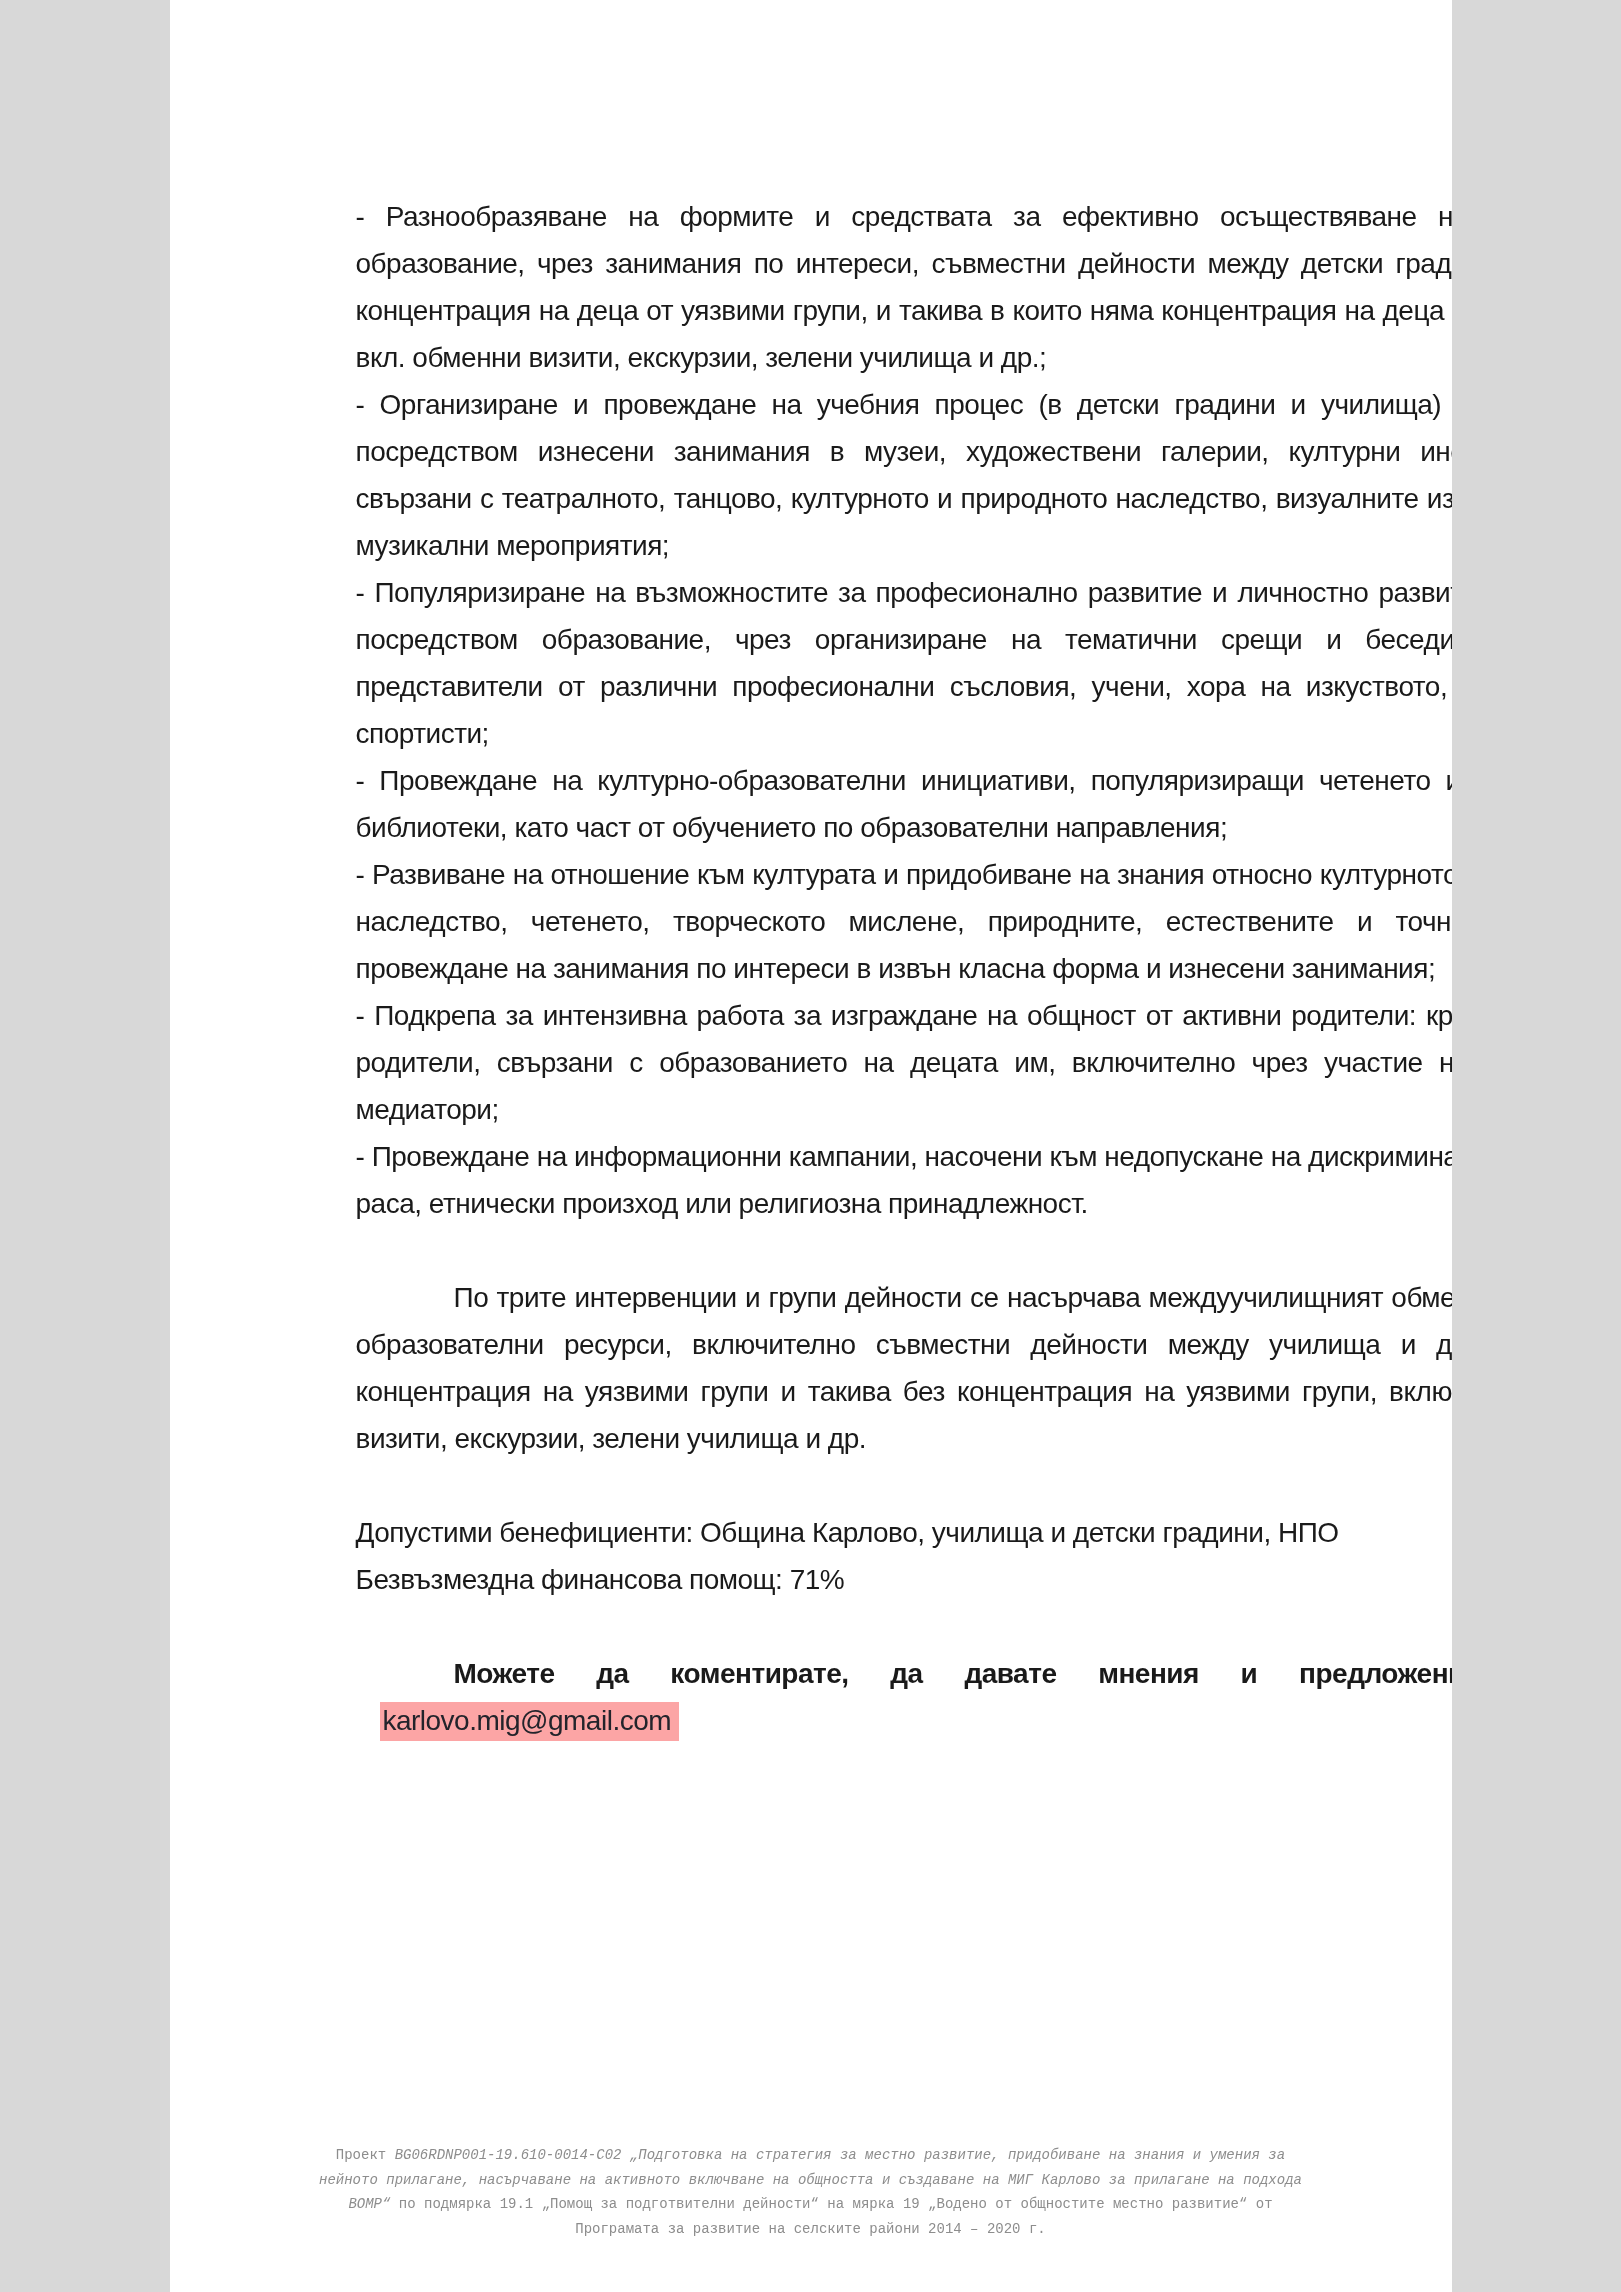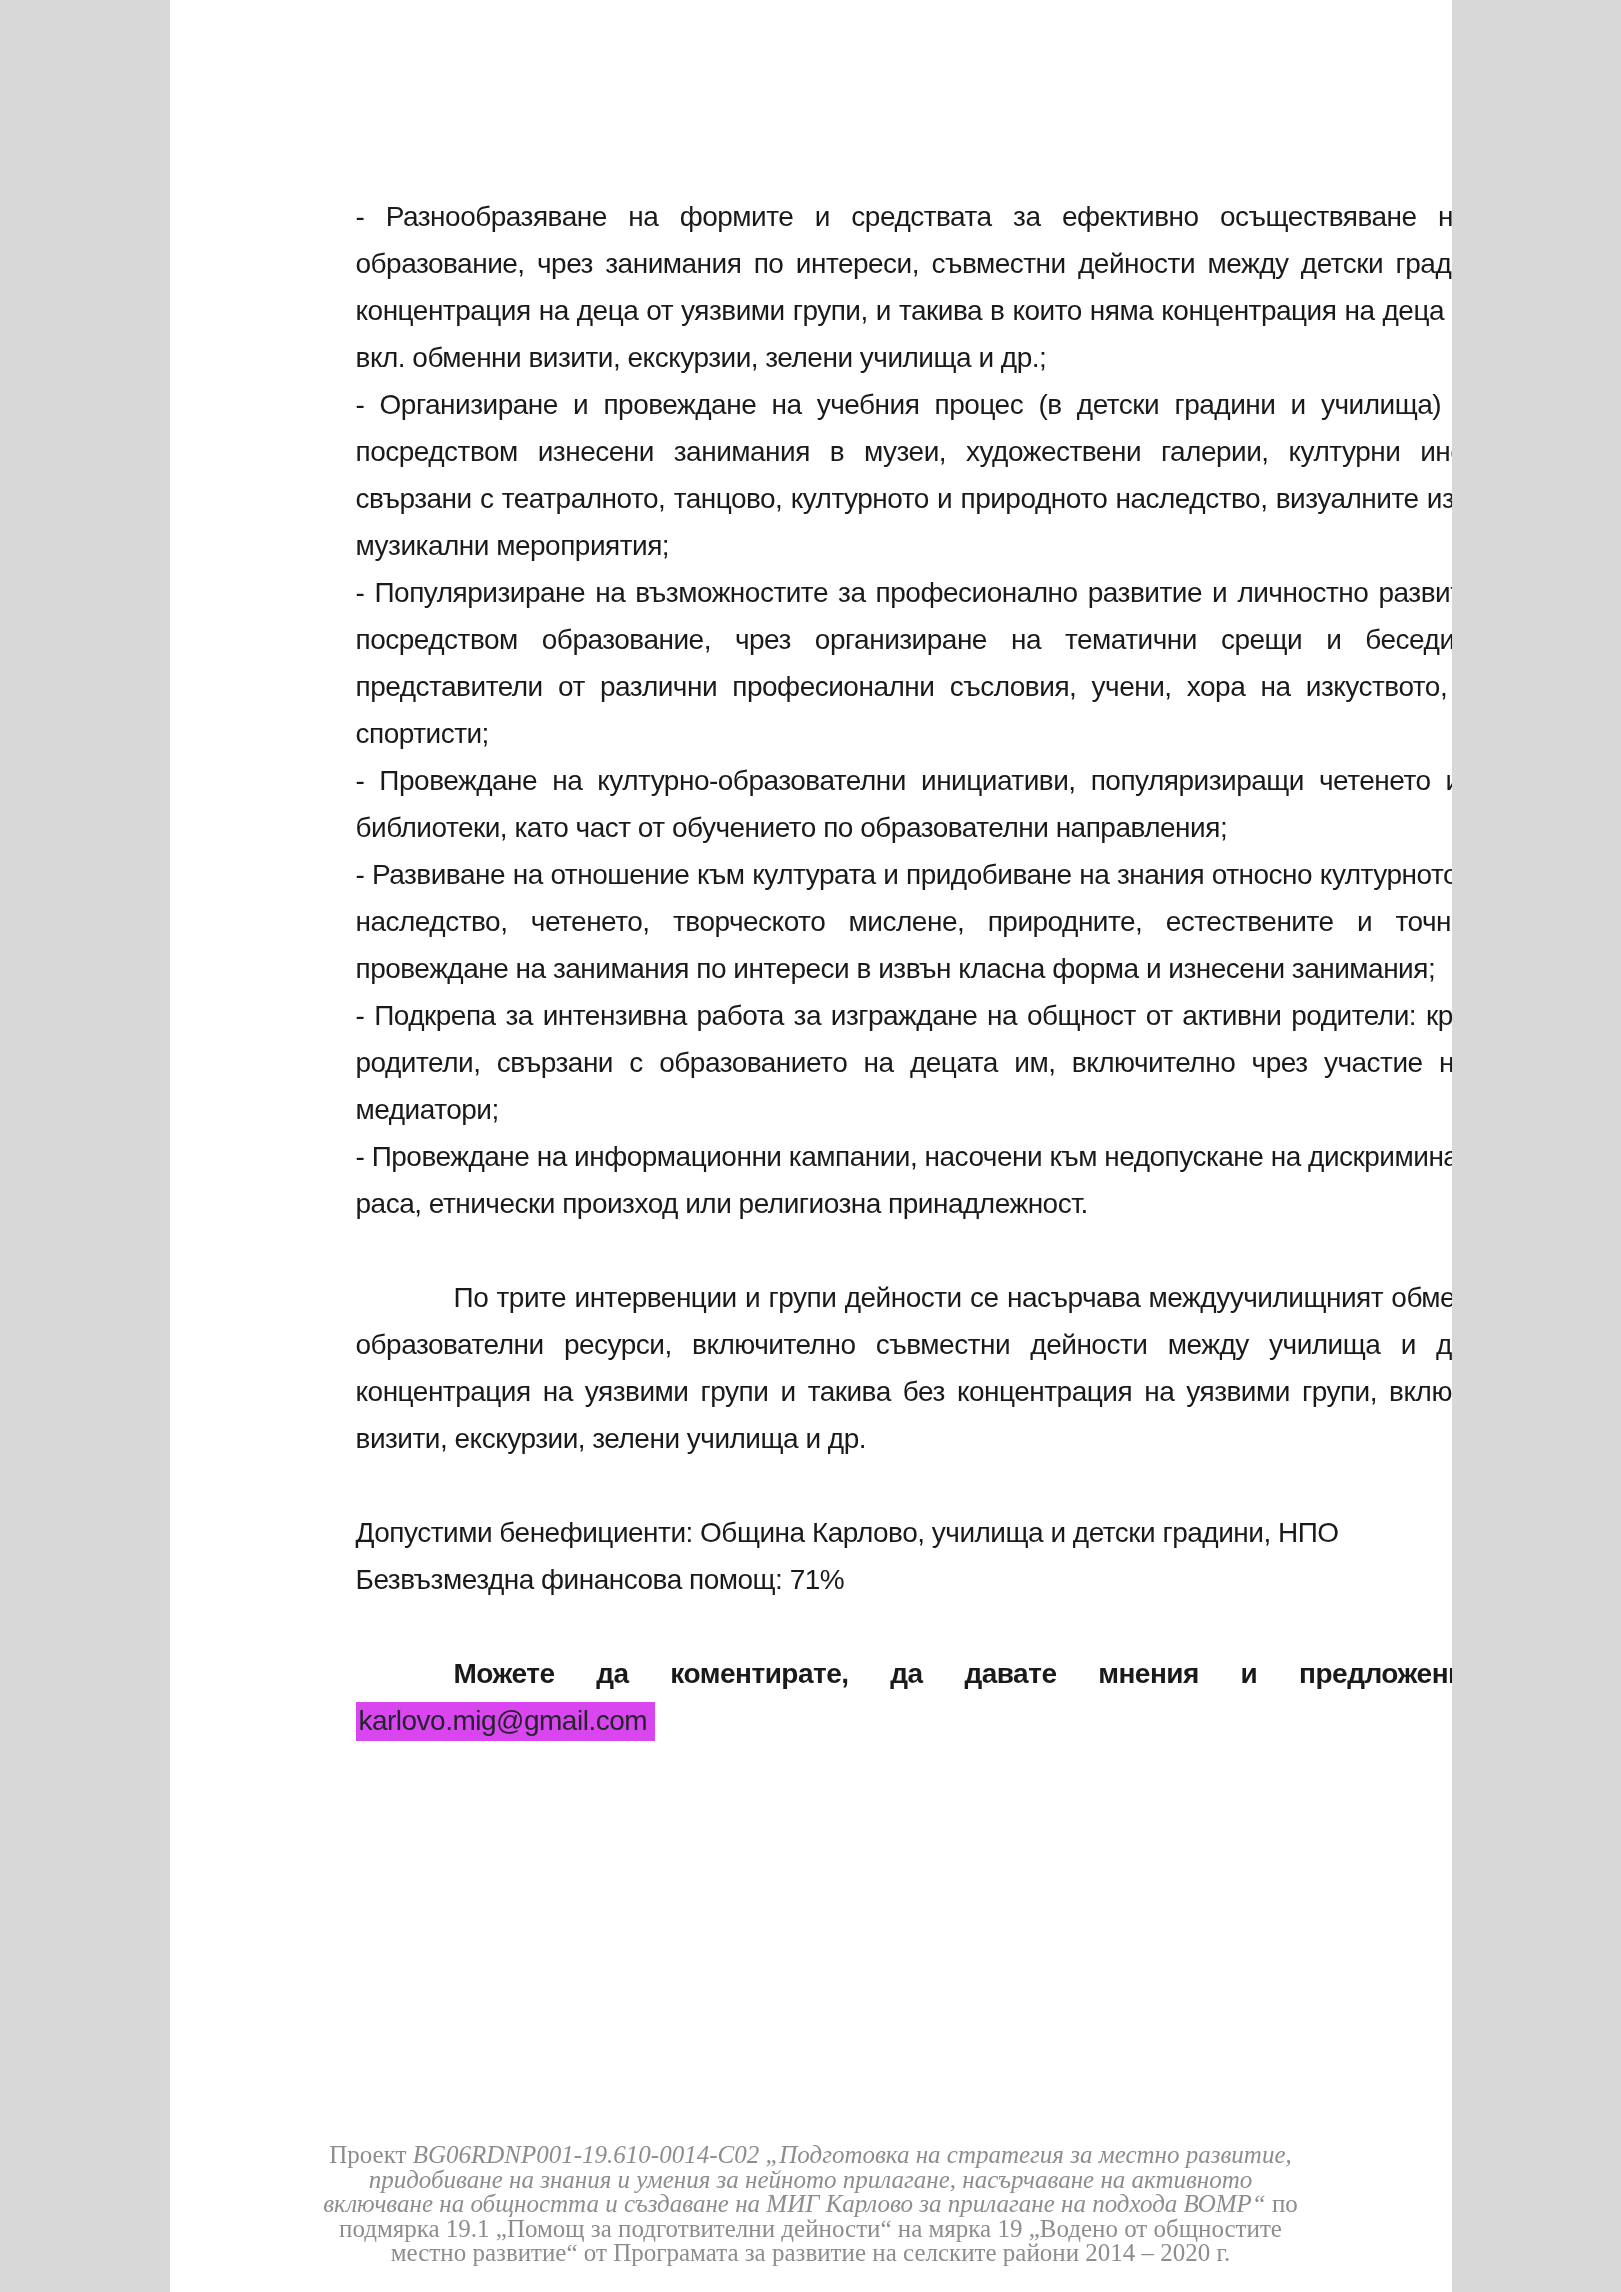--- a/index.html
+++ b/index.html
@@ -38,32 +38,33 @@
     text-indent: 98px;
   }
   .stretch {
     text-align-last: justify;
     font-weight: bold;
   }
   .bold-label {
     font-weight: normal;
   }
   .email-chip {
-    background: #d946ef;
+    background: #fca5a5;
     color: #23242b;
     padding: 2.9px 7.8px 4.9px 2.9px;
+    margin-left: 24px;
   }
   .doc-footer {
     position: absolute;
     top: 2143px;
     left: 147px;
     right: 147px;
     text-align: center;
-    font-family: Liberation Serif, serif;
-    font-size: 25px;
+    font-family: Liberation Mono, monospace;
+    font-size: 14px;
     line-height: 24.5px;
     color: #8d8d8d;
   }
   .doc-footer em {
     font-style: italic;
   }
 </style>
 </head>
 <body>
 

